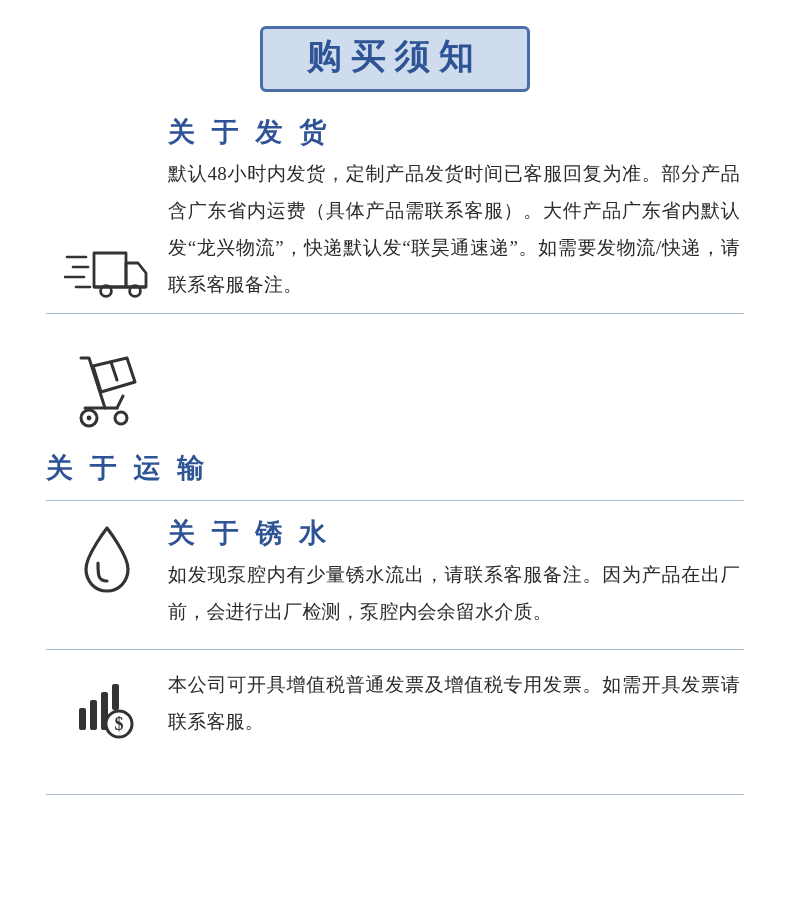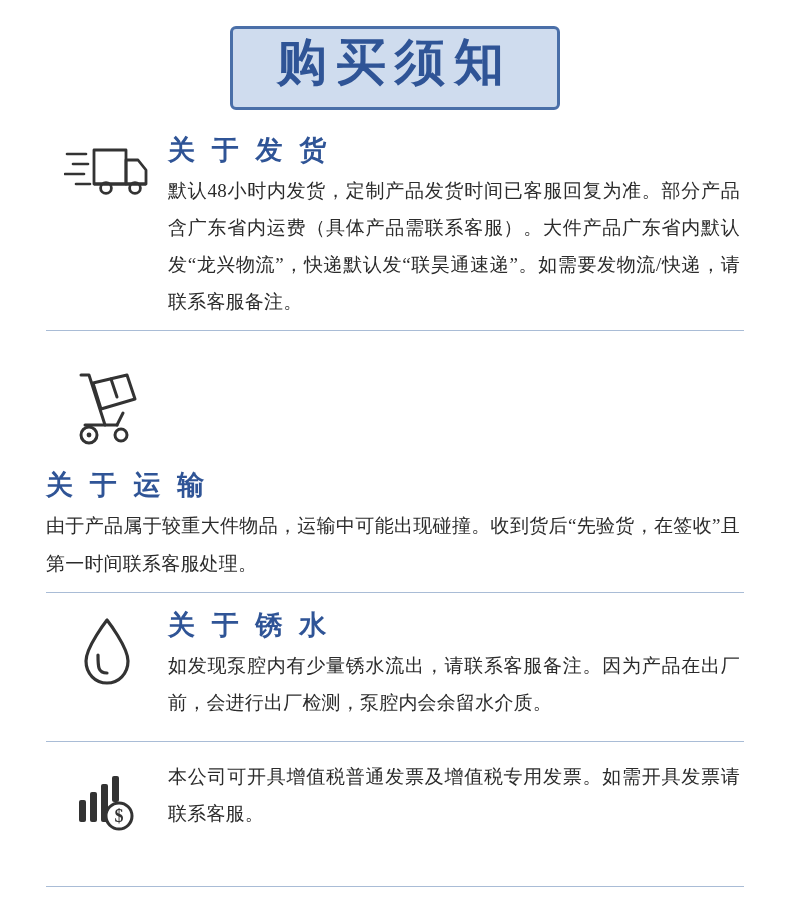--- a/index.html
+++ b/index.html
@@ -27,22 +27,22 @@
     padding-top: 26px;
   }
   .banner {
     background: #cfdcee;
     border: 3px solid #4a6fa8;
     border-radius: 6px;
     padding: 8px 44px 12px 44px;
     display: inline-block;
   }
   .banner-title {
-    font-family: Liberation Mono, monospace;
-    font-size: 50px;
+    font-family: Liberation Serif, serif;
+    font-size: 35px;
     font-weight: bold;
     color: #2f5496;
     letter-spacing: 9px;
     line-height: 1.15;
     white-space: nowrap;
   }
 
   
   .sections {
     margin-top: 18px;
@@ -91,21 +91,21 @@
     font-family: "Liberation Serif", "DejaVu Serif", serif;
     font-size: 19px;
     color: #2b2b2b;
     line-height: 1.95;
     margin: 0;
     text-align: justify;
     letter-spacing: 0.2px;
   }
 
   
-  .section.s1 { min-height: 140px; }
+  .section.s1 { min-height: 140px; align-items: flex-end; }
   .section.s2 { min-height: 122px; flex-direction: column; }
   .section.s3 { min-height: 128px; }
   .section.s4 { min-height: 128px; }
   .section.s5 { min-height: 124px; }
 </style>
 </head>
 <body>
 
 <div class="page">
 
@@ -151,21 +151,20 @@
             <path d="M14 56 H46"></path>
             <path d="M46 56 L52 44"></path>
           </g>
           <circle cx="18" cy="66" r="8" fill="none" stroke="#333333" stroke-width="3"></circle>
           <circle cx="18" cy="66" r="2.4" fill="#333333"></circle>
           <circle cx="50" cy="66" r="6" fill="none" stroke="#333333" stroke-width="3"></circle>
         </svg>
       </div>
       <div class="text-cell">
         <div class="sec-title">关 于 运 输</div>
-        <div class="sec-body">由于产品属于较重大件物品，运输中可能出现碰撞。收到货后“先验货，在签收”且第一时间联系客服处理。</div>
       </div>
     </div>
 
     <div class="section s3">
       <div class="icon-cell">
         <svg width="58" height="76" viewBox="0 0 58 76" fill="none" xmlns="http://www.w3.org/2000/svg">
           <path d="M29 5 C29 5 8 32 8 46 C8 58.7 17.4 68 29 68 C40.6 68 50 58.7 50 46 C50 32 29 5 29 5 Z" fill="none" stroke="#333333" stroke-width="3.2" stroke-linejoin="round"></path>
           <path d="M20 40 C20 52 20 58 29 58" fill="none" stroke="#333333" stroke-width="3.2" stroke-linecap="round"></path>
         </svg>
       </div>

